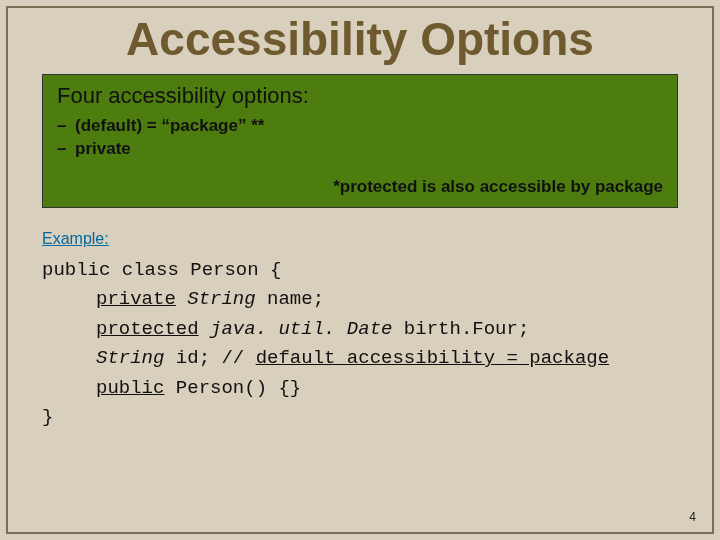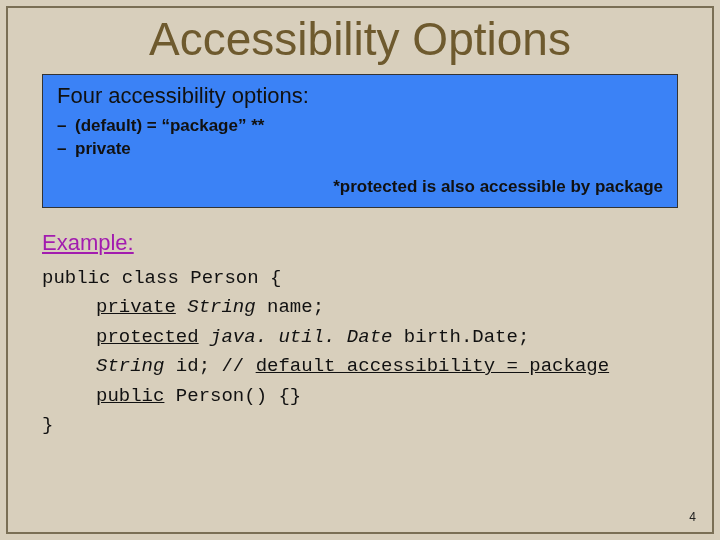--- a/index.html
+++ b/index.html
@@ -20,26 +20,26 @@
     left: 6px;
     right: 6px;
     bottom: 6px;
     border: 2px solid #7a6f55;
   }
   .title {
     font-size: 46px;
     color: #6e5a2e;
     text-align: center;
     margin: 4px 0 8px 0;
-    font-weight: 400;
+    font-weight: 700;
   }
   .box {
     margin: 0 34px 0 34px;
     border: 1px solid #333;
-    background: #3b82f6;
+    background: #4d7c0f;
     padding: 8px 14px 10px 14px;
   }
   .subhead {
     font-size: 22px;
     color: #111;
     margin: 0 0 6px 0;
   }
   .opts-row {
     display: flex;
   }
@@ -68,22 +68,22 @@
     color: #111;
     padding-left: 14px;
     text-align: right;
   }
   .note-row .star {
     display: inline-block;
     width: 18px;
   }
   .example-label {
     margin: 22px 13px 8px 34px;
-    font-size: 22px;
-    color: #a21caf;
+    font-size: 16px;
+    color: #0369a1;
     text-decoration: underline;
   }
   .code {
     margin: 0 34px 0 34px;
     font-family: "Courier New", Courier, monospace;
     font-size: 19px;
     color: #111;
     line-height: 1.55;
     white-space: pre;
   }
@@ -115,20 +115,20 @@
     </div>
     <div class="note-row">
       <span class="star">*</span><span>protected is also accessible by package</span>
     </div>
   </div>
 
   <div class="example-label">Example:</div>
 
   <div class="code"><span>public class Person {</span>
 <span class="indent"></span><span class="u">private</span> <span class="i">String</span><span> name;</span>
-<span class="indent"></span><span class="u">protected</span> <span class="i">java. util. Date</span><span> birth.Date;</span>
+<span class="indent"></span><span class="u">protected</span> <span class="i">java. util. Date</span><span> birth.Four;</span>
 <span class="indent"></span><span class="i">String</span><span> id; // </span><span class="u">default accessibility = package</span>
 <span class="indent"></span><span class="u">public</span><span> Person() {}</span>
 <span>}</span></div>
 
   <div class="pagenum">4</div>
 
 </div>
 
 </body></html>

